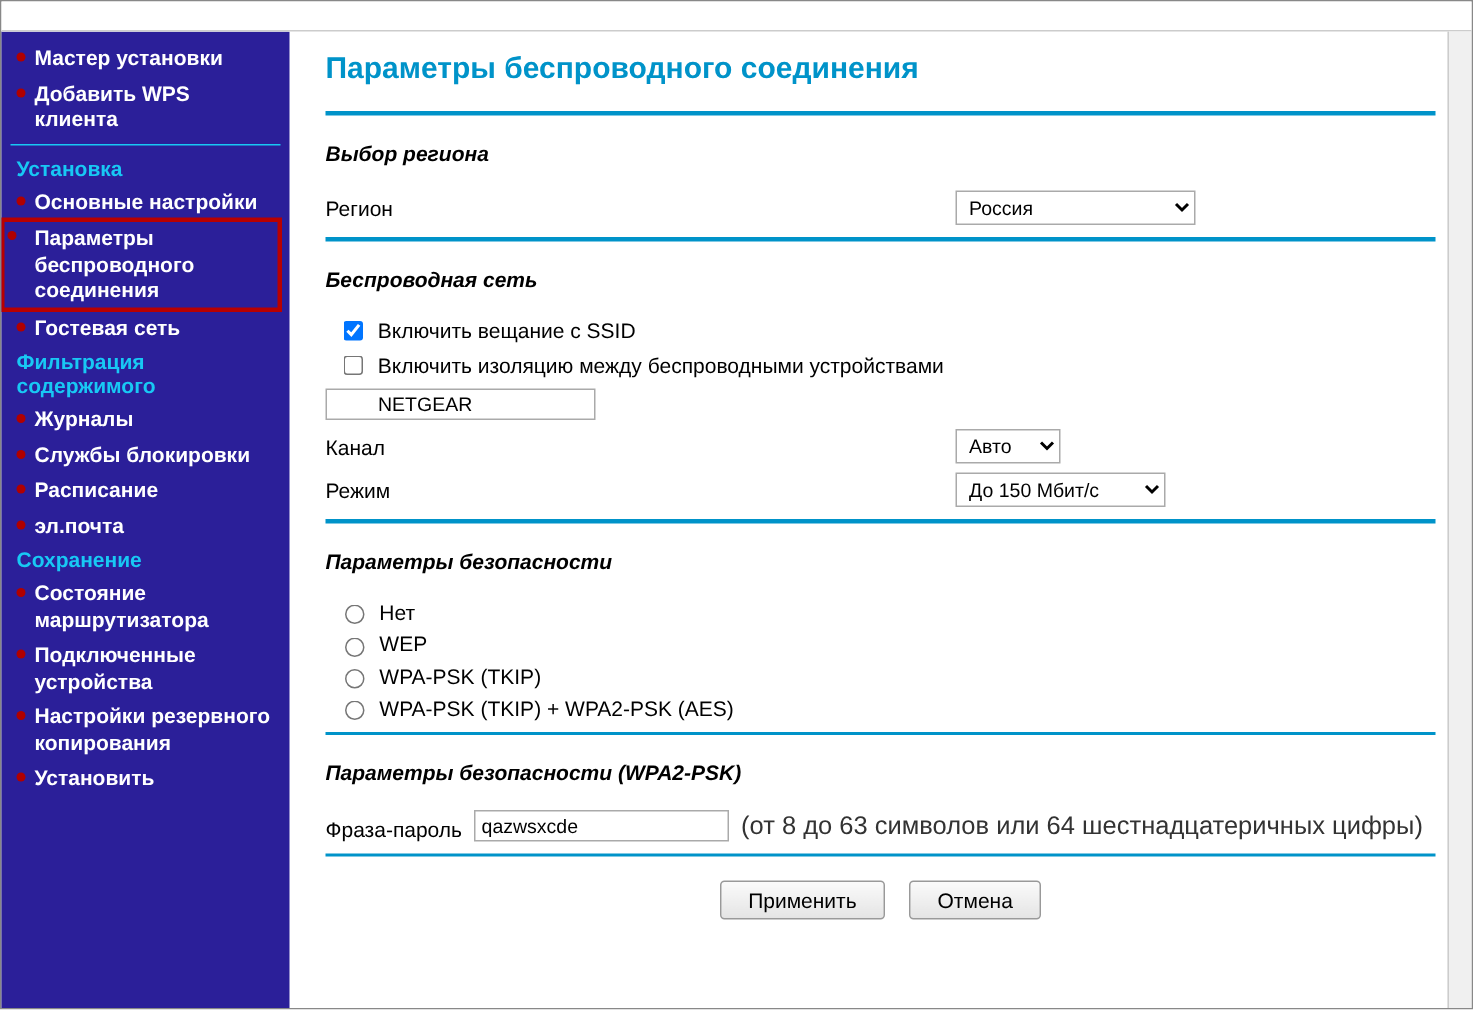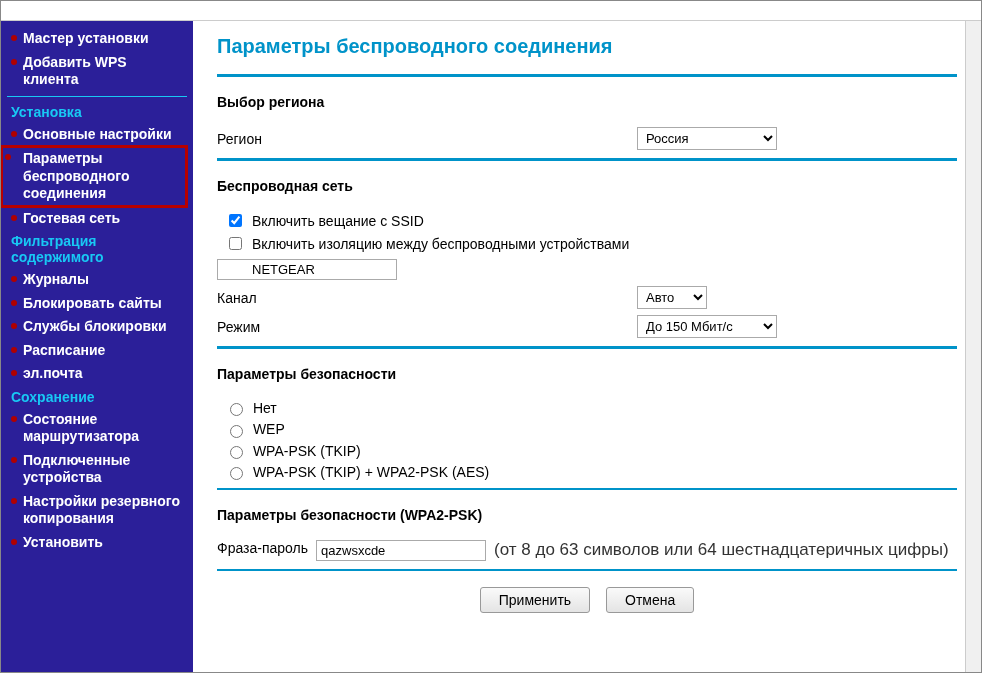--- a/index.html
+++ b/index.html
@@ -83,20 +83,21 @@
   }
   .section-hr {
     border: none;
     border-top: 3px solid #0093c9;
     margin: 8px 0;
   }
   .section-hr.thin { border-top-width: 2px; }
   .section-label {
     font-weight: bold;
     margin: 17px 0;
+    font-style: italic;
   }
   .row {
     display: flex;
     align-items: center;
     margin: 6px 0;
   }
   .row .lbl { width: 420px; }
   .row .ctrl { }
   select, input[type="text"] {
     font-family: Arial, sans-serif;
@@ -112,21 +113,21 @@
   .check-row, .radio-row {
     margin: 4px 0;
     padding-left: 8px;
   }
   .check-row label, .radio-row label {
     vertical-align: middle;
   }
   .radio-list { margin: 6px 0 6px 0; }
   .passphrase-row {
     display: flex;
-    align-items: flex-start;
+    align-items: flex-end;
     gap: 8px;
     margin: 8px 0;
   }
   .passphrase-row .hint {
     font-size: 17px;
     color: #333;
   }
   .buttons {
     text-align: center;
     margin-top: 16px;
@@ -158,40 +159,39 @@
   <div class="sidebar">
     <div class="sb-item bullet">Мастер установки</div>
     <div class="sb-item bullet">Добавить WPS клиента</div>
     <hr class="sb-hr">
     <div class="sb-section">Установка</div>
     <div class="sb-item bullet">Основные настройки</div>
     <div class="sb-item bullet selected">Параметры беспроводного соединения</div>
     <div class="sb-item bullet">Гостевая сеть</div>
     <div class="sb-section">Фильтрация содержимого</div>
     <div class="sb-item bullet">Журналы</div>
-    <div class="sb-item bullet">Блокировать сайты</div>
     <div class="sb-item bullet">Службы блокировки</div>
     <div class="sb-item bullet">Расписание</div>
     <div class="sb-item bullet">эл.почта</div>
     <div class="sb-section">Сохранение</div>
     <div class="sb-item bullet">Состояние маршрутизатора</div>
     <div class="sb-item bullet">Подключенные устройства</div>
     <div class="sb-item bullet">Настройки резервного копирования</div>
     <div class="sb-item bullet">Установить</div>
   </div>
 
   <div class="content">
     <div class="page-title">Параметры беспроводного соединения</div>
 
     <hr class="section-hr">
     <div class="section-label">Выбор региона</div>
     <div class="row">
       <div class="lbl">Регион</div>
       <div class="ctrl">
-        <select style="width:140px;">
+        <select style="width:160px;">
           <option>Россия</option>
         </select>
       </div>
     </div>
 
     <hr class="section-hr">
     <div class="section-label">Беспроводная сеть</div>
 
     <div class="check-row">
       <input type="checkbox" checked="" style="">

